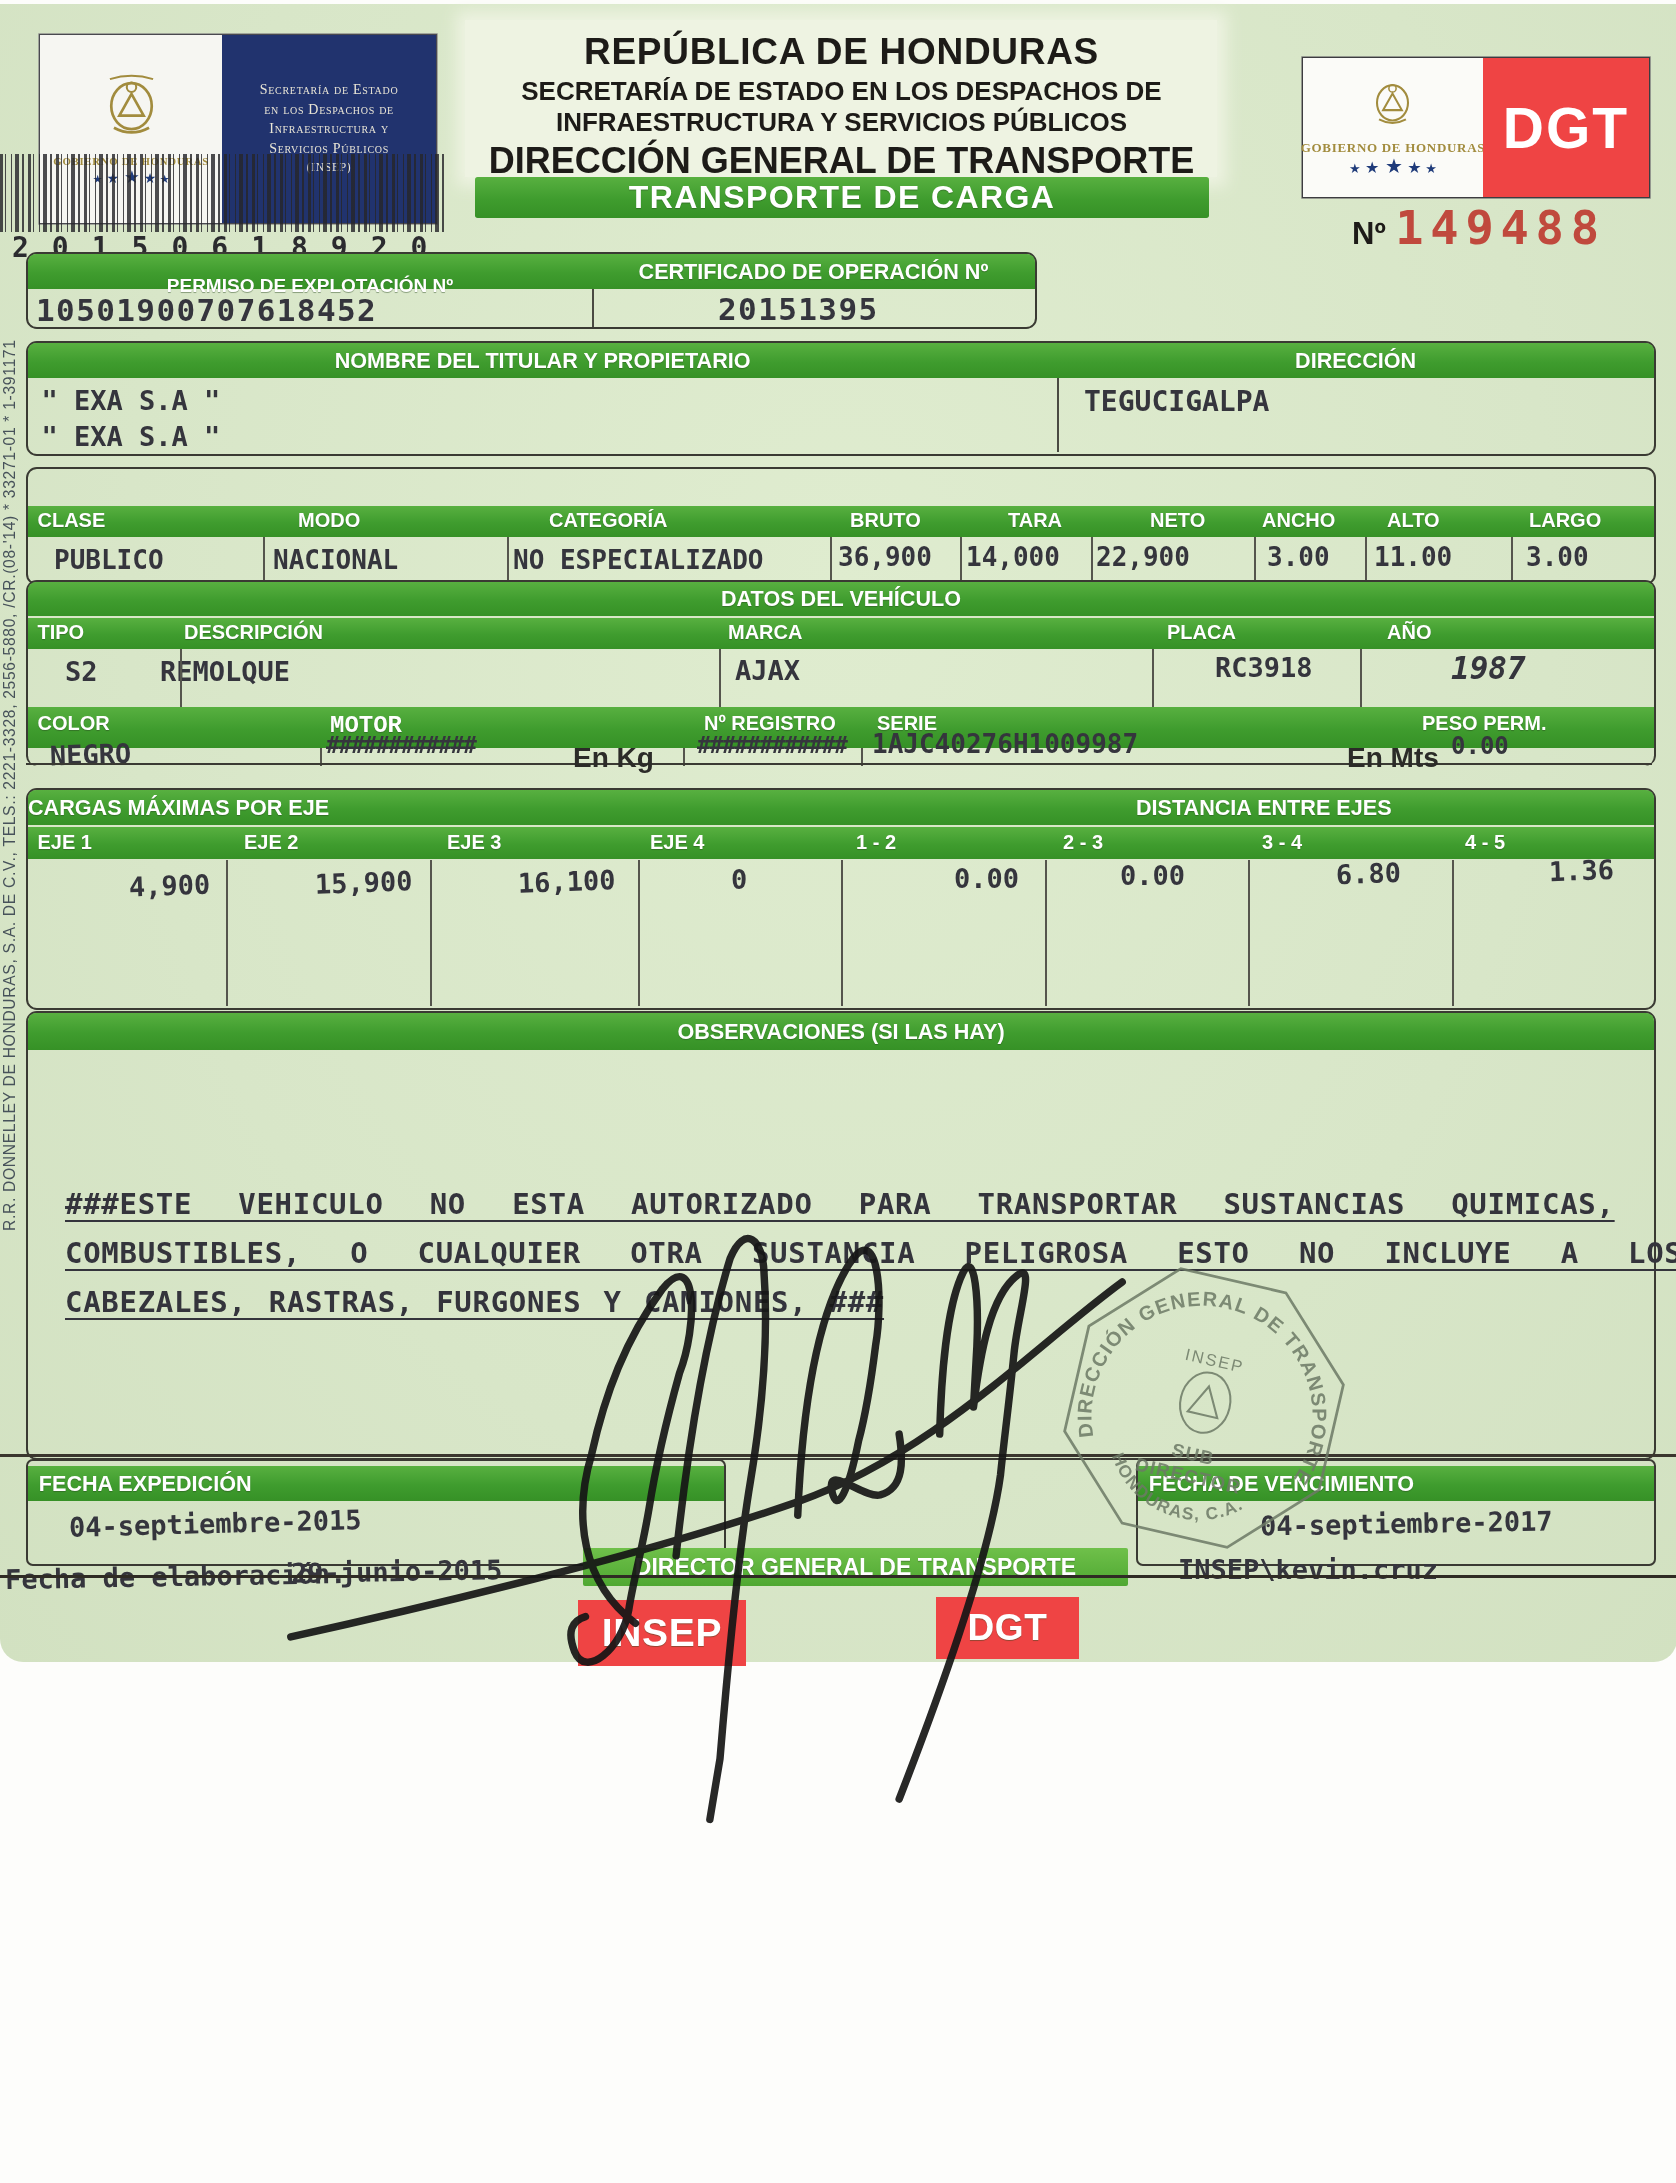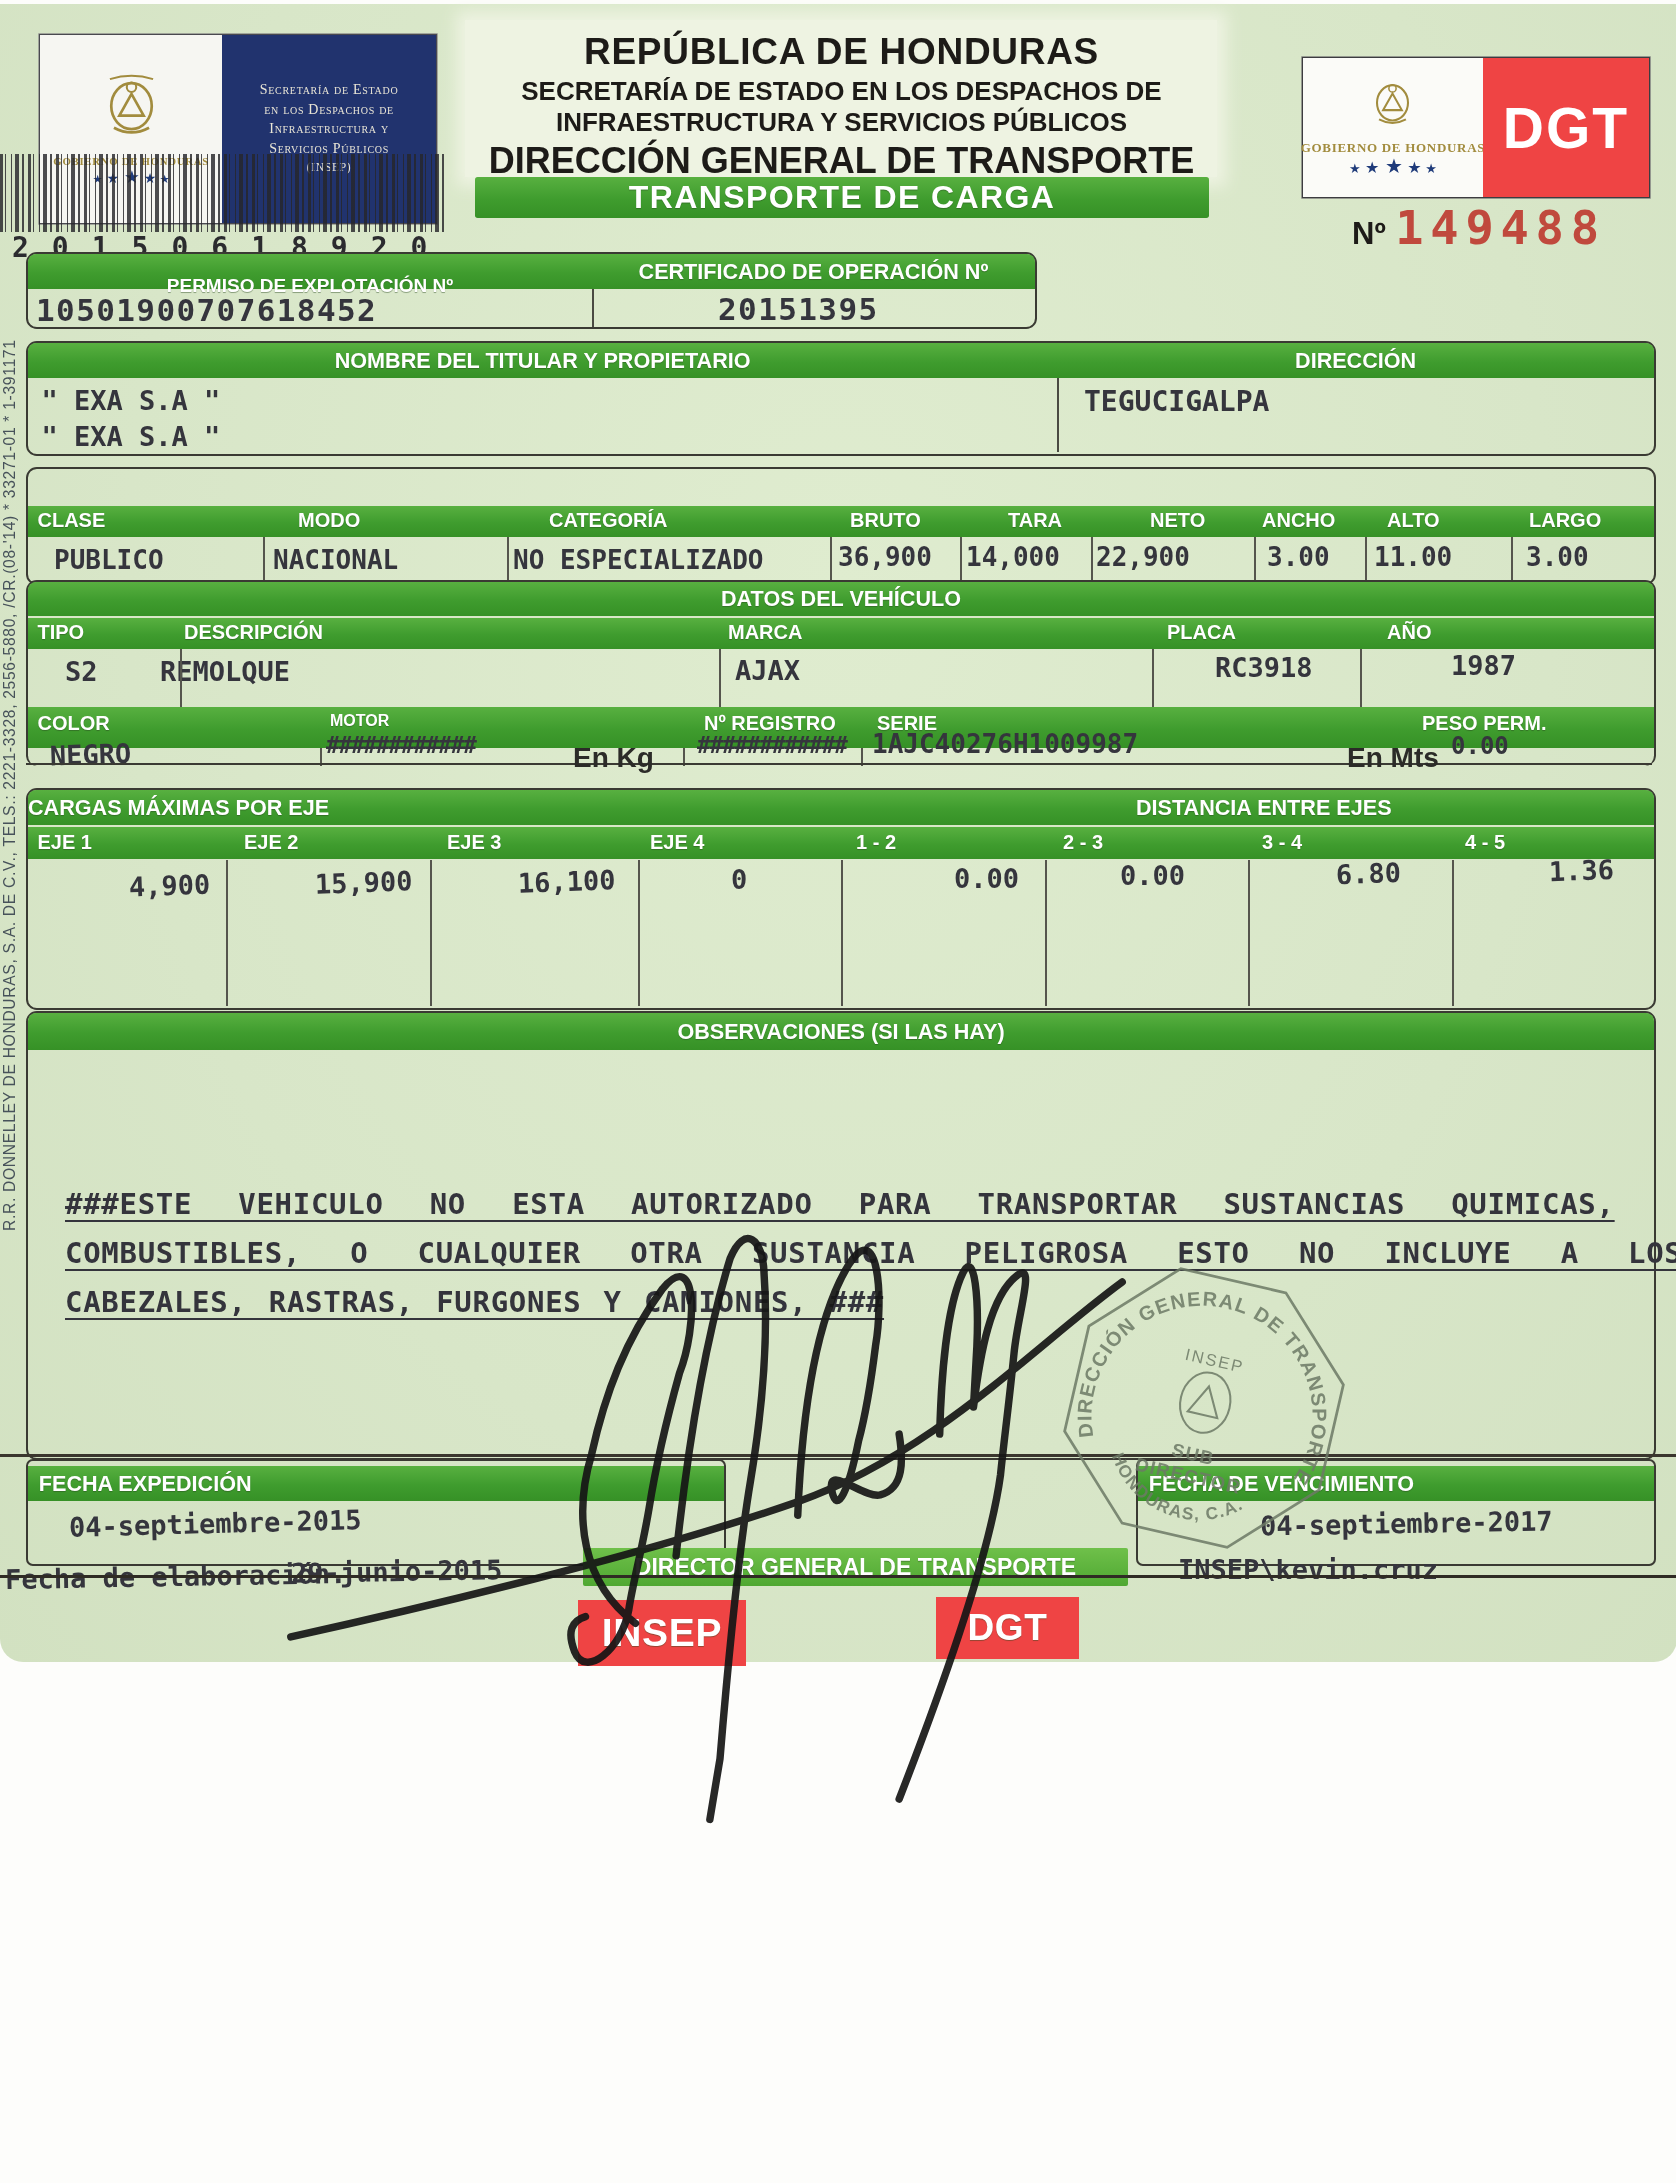--- a/index.html
+++ b/index.html
@@ -162,29 +162,29 @@
       <span class="wlab abs" style="left:9.5px;top:3.4px;font-size:20px;">TIPO</span>
       <span class="wlab abs" style="left:156px;top:3.4px;font-size:20px;">DESCRIPCIÓN</span>
       <span class="wlab abs" style="left:700px;top:3.4px;font-size:20px;">MARCA</span>
       <span class="wlab abs" style="left:1139px;top:3.4px;font-size:20px;">PLACA</span>
       <span class="wlab abs" style="left:1359px;top:3.4px;font-size:20px;">AÑO</span>
     </div>
     <div class="mono abs" style="left:37px;top:74px;font-size:27px;">S2</div>
     <div class="mono abs" style="left:132px;top:74px;font-size:27px;">REMOLQUE</div>
     <div class="mono abs" style="left:707px;top:73px;font-size:27px;">AJAX</div>
     <div class="mono abs" style="left:1187px;top:70px;font-size:27px;">RC3918</div>
-    <div class="mono abs" style="left:1423px;top:68px;font-size:27px;">1987</div>
+    <div class="mono abs" style="left:1423px;top:68px;font-size:31px;font-style:italic;">1987</div>
     <div class="vline" style="left:152px;top:67px;height:58px;background:#55554d;"></div>
     <div class="vline" style="left:691px;top:67px;height:58px;background:#55554d;"></div>
     <div class="vline" style="left:1124px;top:67px;height:58px;background:#55554d;"></div>
     <div class="vline" style="left:1332px;top:67px;height:58px;background:#55554d;"></div>
 
     <div class="gbar" style="position:absolute;left:0;top:125px;width:100%;height:41px;">
       <span class="wlab abs" style="left:9.5px;top:4.7px;font-size:20px;">COLOR</span>
-      <span class="wlab abs" style="left:302px;top:4.7px;font-size:16px;">MOTOR</span>
+      <span class="wlab abs" style="left:302px;top:4.7px;font-size:24px;font-family:Liberation Mono, monospace;">MOTOR</span>
       <span class="wlab abs" style="left:676px;top:4.7px;font-size:20px;">Nº REGISTRO</span>
       <span class="wlab abs" style="left:849px;top:4.7px;font-size:20px;">SERIE</span>
       <span class="wlab abs" style="left:1394px;top:4.7px;font-size:20px;">PESO PERM.</span>
     </div>
     <div class="mono abs" style="left:21.6px;top:157px;font-size:27px;transform:rotate(-2deg);">NEGRO</div>
     <div class="mono abs" style="left:298px;top:150px;font-size:23px;letter-spacing:-1.4px;">############</div>
     <div class="mono abs" style="left:669px;top:150px;font-size:23px;letter-spacing:-1.4px;">############</div>
     <div class="mono abs" style="left:844px;top:147px;font-size:26px;">1AJC40276H1009987</div>
     <div class="mono abs" style="left:1423px;top:150px;font-size:24px;">0.00</div>
     <div class="vline" style="left:292px;top:166px;height:18px;background:#55554d;"></div>

